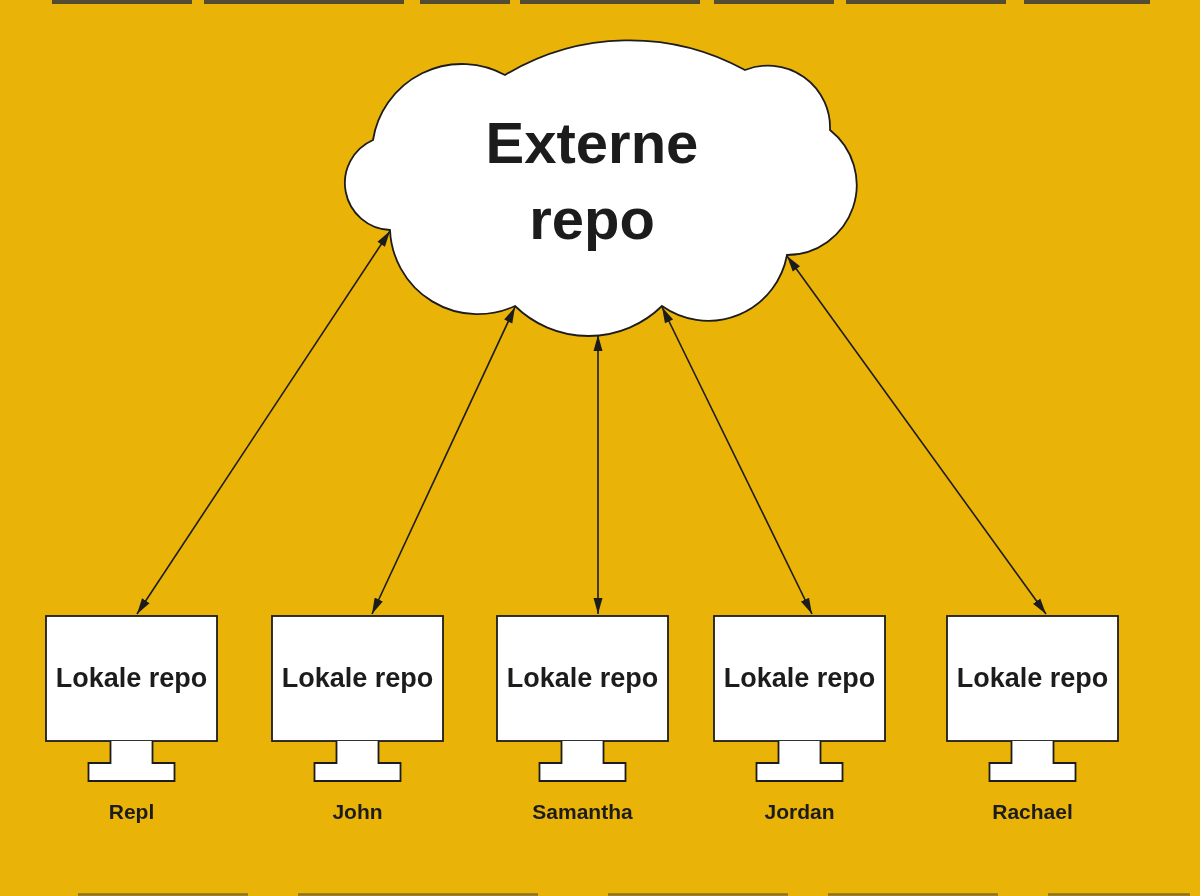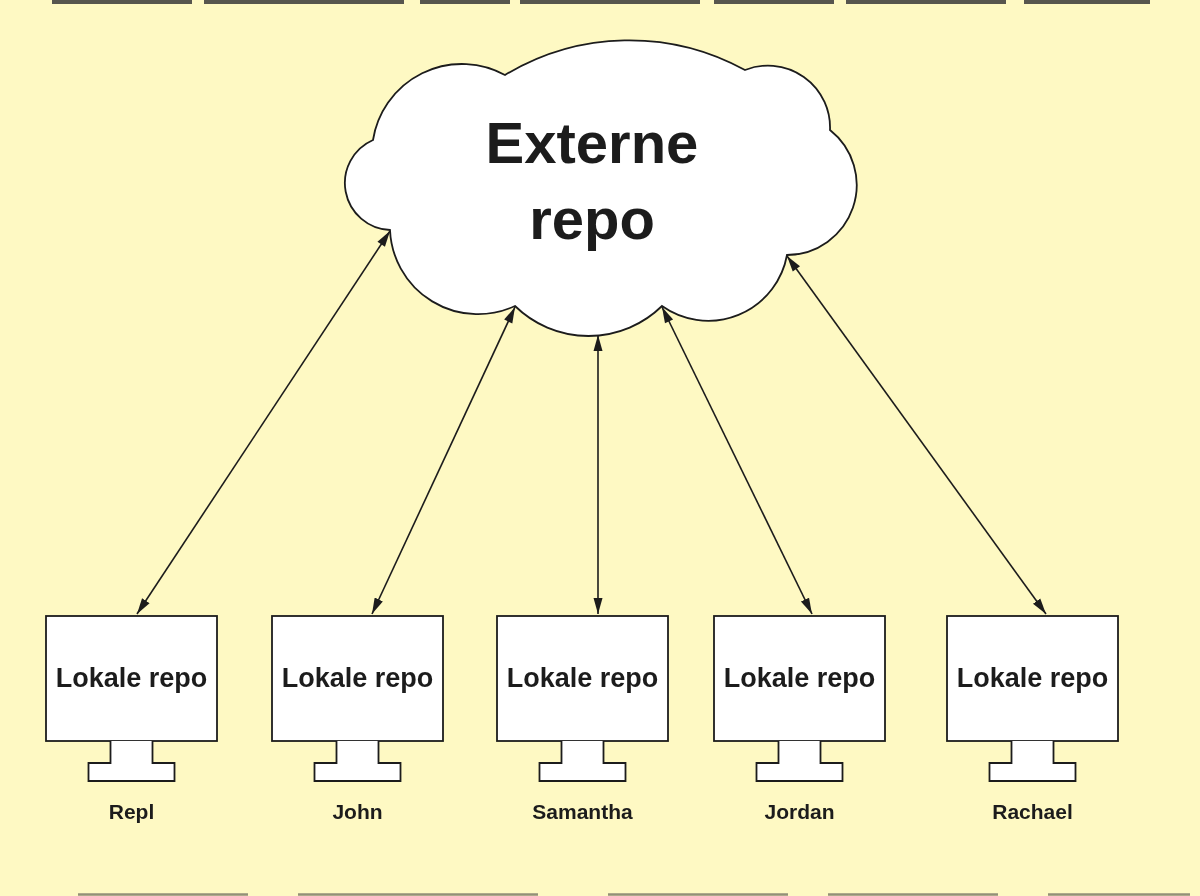--- a/index.html
+++ b/index.html
@@ -7,21 +7,21 @@
     background: #ffffff;
   }
   body {
     width: 1200px; height: 896px;
     overflow: hidden;
     font-family: "Liberation Sans", sans-serif;
   }
   .diagram-wrap {
     position: relative;
     width: 1200px; height: 896px;
-    background: #fef9c3;
+    background: #eab308;
   }
   svg { display: block; }
   .shape {
     fill: #ffffff;
     stroke: #1c1c1c;
     stroke-width: 1.8;
   }
   .arrow {
     stroke: #1c1c1c;
     stroke-width: 1.6;

